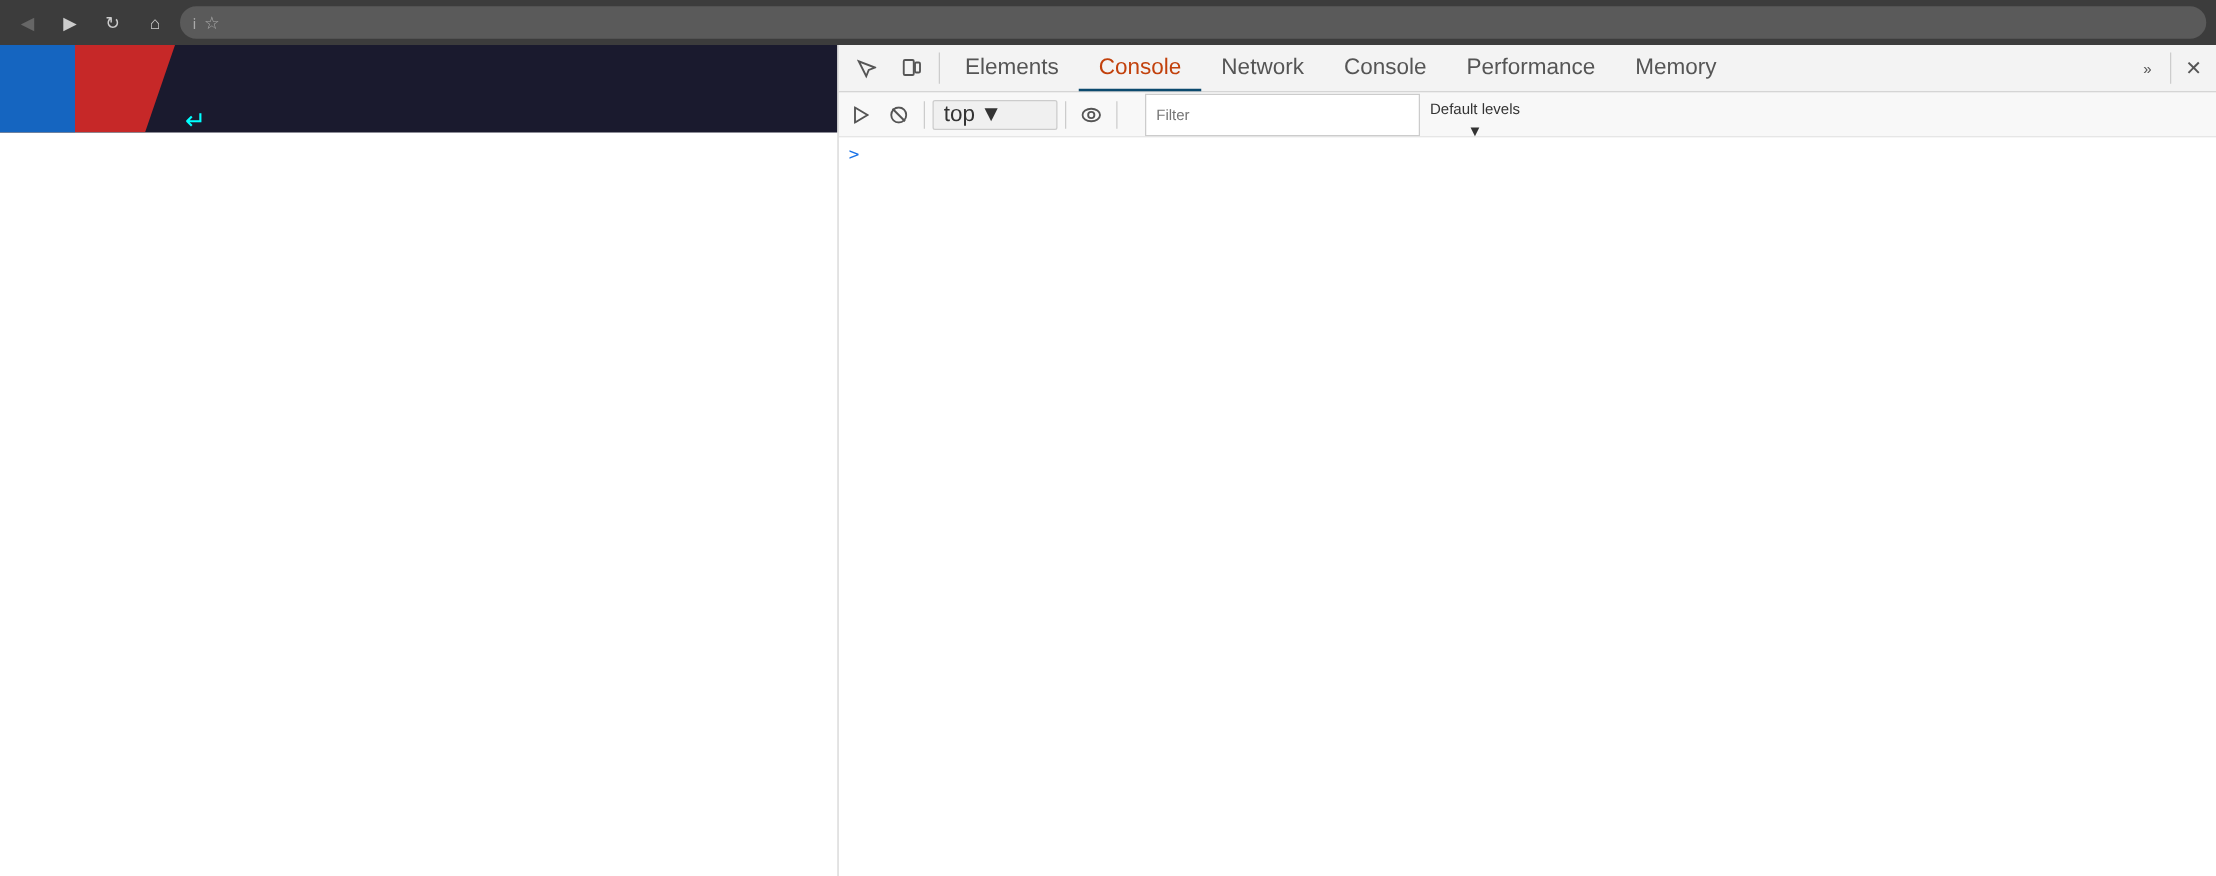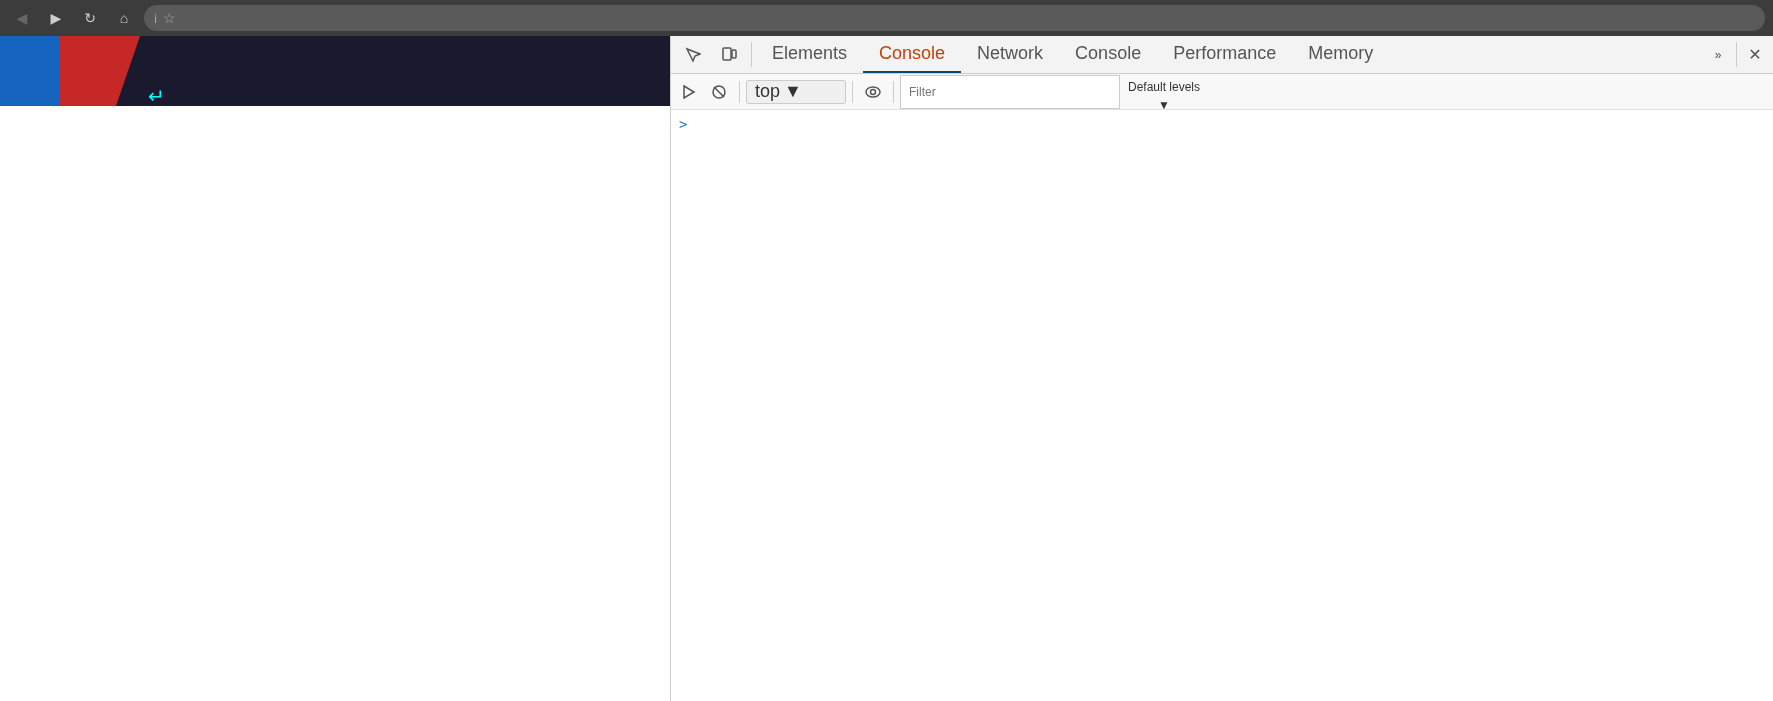--- a/index.html
+++ b/index.html
@@ -279,20 +279,21 @@
 
     .console-filter-input {
       height: 24px;
       border: 1px solid #ccc;
       background: #fff;
       padding: 16px 8px;
       font-size: 12px;
       color: #333;
       width: 220px;
       outline: none;
+      margin-left: 16px;
     }
 
     .console-levels-btn {
       height: 24px;
       background: none;
       border: none;
       font-size: 12px;
       color: #333;
       cursor: pointer;
       padding: 0 6px;

